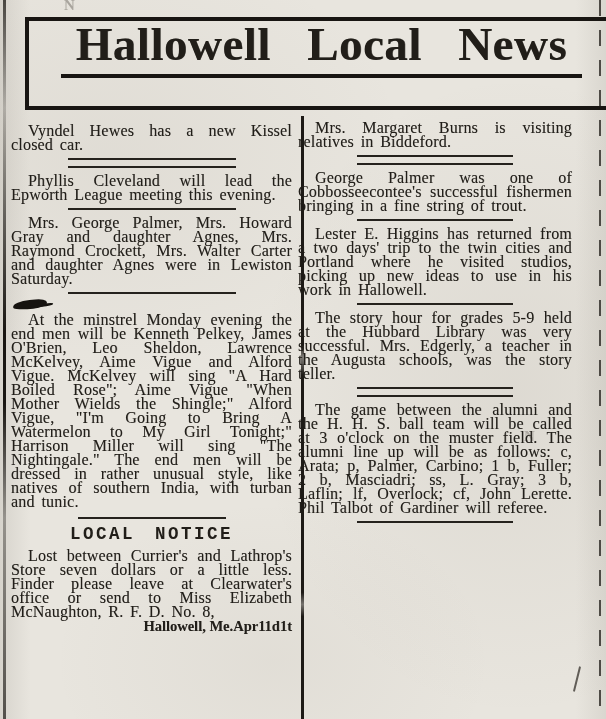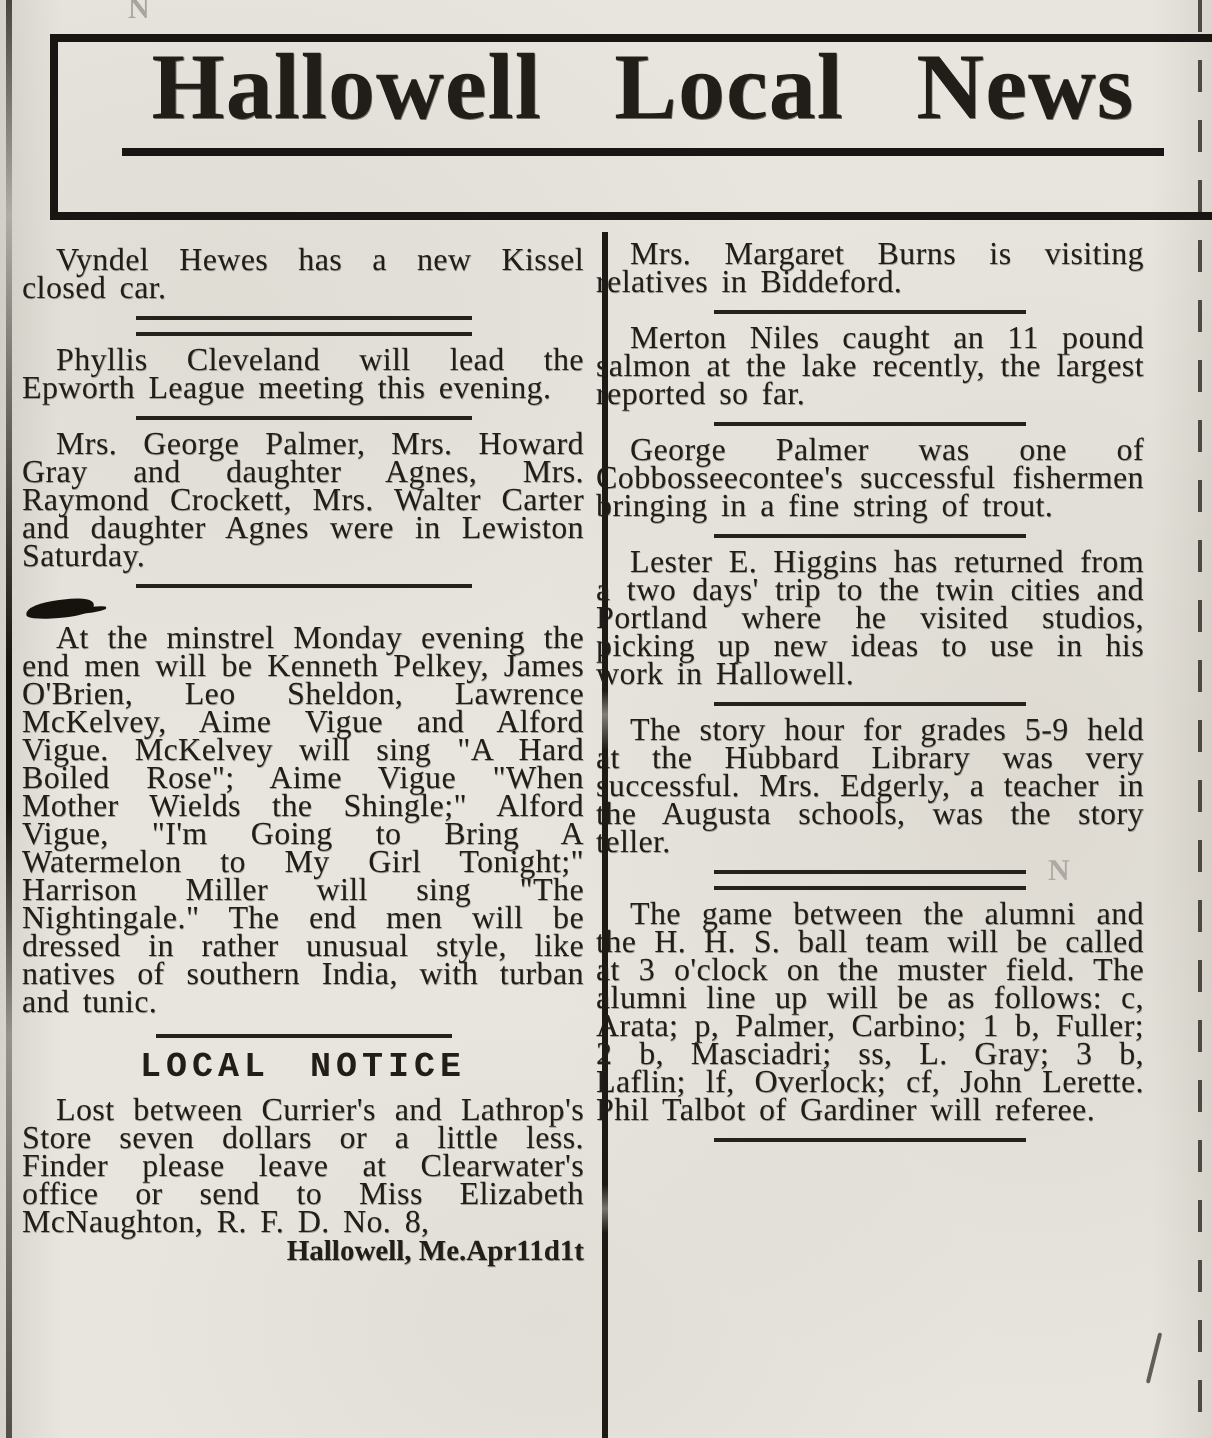--- a/index.html
+++ b/index.html
@@ -89,21 +89,20 @@
   <p class="news">Lost between Currier's and Lathrop's Store seven dollars or a little less. Finder please leave at Clearwater's office or send to Miss Elizabeth McNaughton, R. F. D. No. 8,</p>
   <div class="notice-footer">
     <span>Hallowell, Me.</span>
     <span>Apr11d1t</span>
   </div>
 </div>
 
 <div class="col col-right">
   <p class="news">Mrs. Margaret Burns is visiting relatives in Biddeford.</p>
   <div class="rule"></div>
-  <p class="news">Merton Niles caught an 11 pound salmon at the lake recently, the largest reported so far.</p>
   <div class="rule"></div>
   <p class="news">George Palmer was one of Cobbosseecontee's successful fishermen bringing in a fine string of trout.</p>
   <div class="rule"></div>
   <p class="news">Lester E. Higgins has returned from a two days' trip to the twin cities and Portland where he visited studios, picking up new ideas to use in his work in Hallowell.</p>
   <div class="rule"></div>
   <p class="news">The story hour for grades 5-9 held at the Hubbard Library was very successful. Mrs. Edgerly, a teacher in the Augusta schools, was the story teller.</p>
   <div class="rule"></div>
   <div class="rule"></div>
   <p class="news">The game between the alumni and the H. H. S. ball team will be called at 3 o'clock on the muster field. The alumni line up will be as follows: c, Arata; p, Palmer, Carbino; 1 b, Fuller; 2 b, Masciadri; ss, L. Gray; 3 b, Laflin; lf, Overlock; cf, John Lerette. Phil Talbot of Gardiner will referee.</p>
   <div class="rule"></div>

